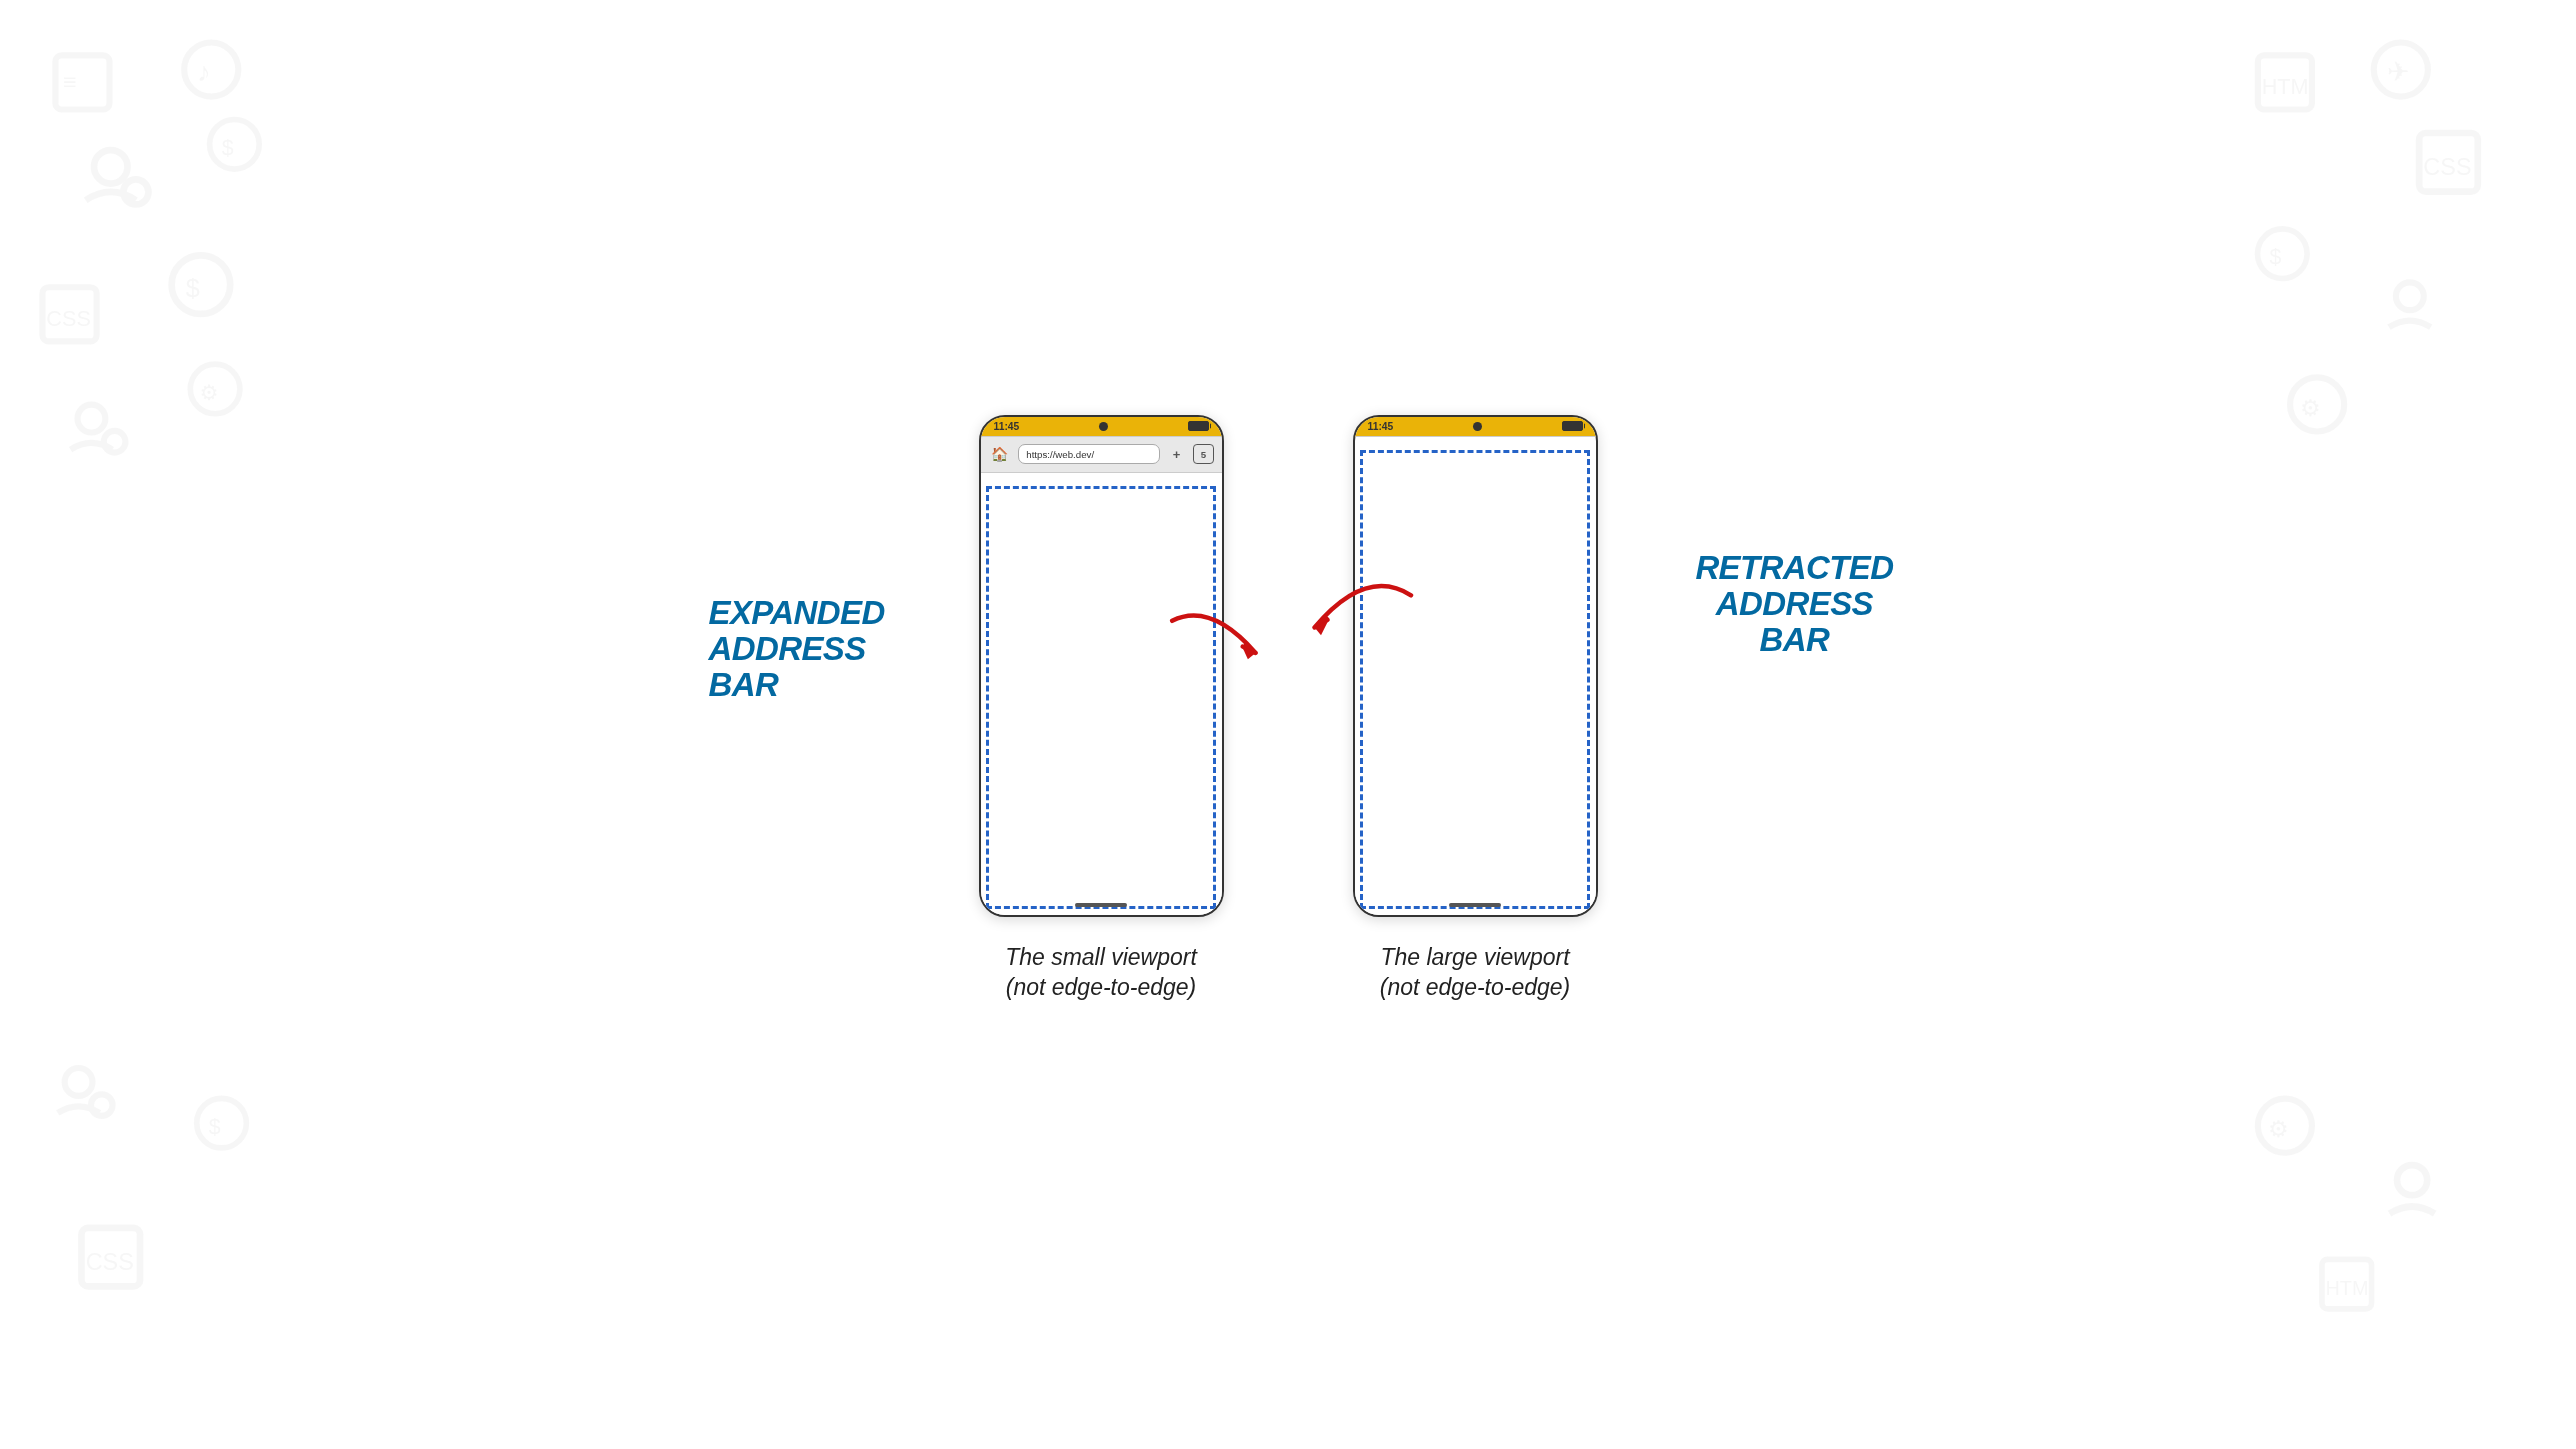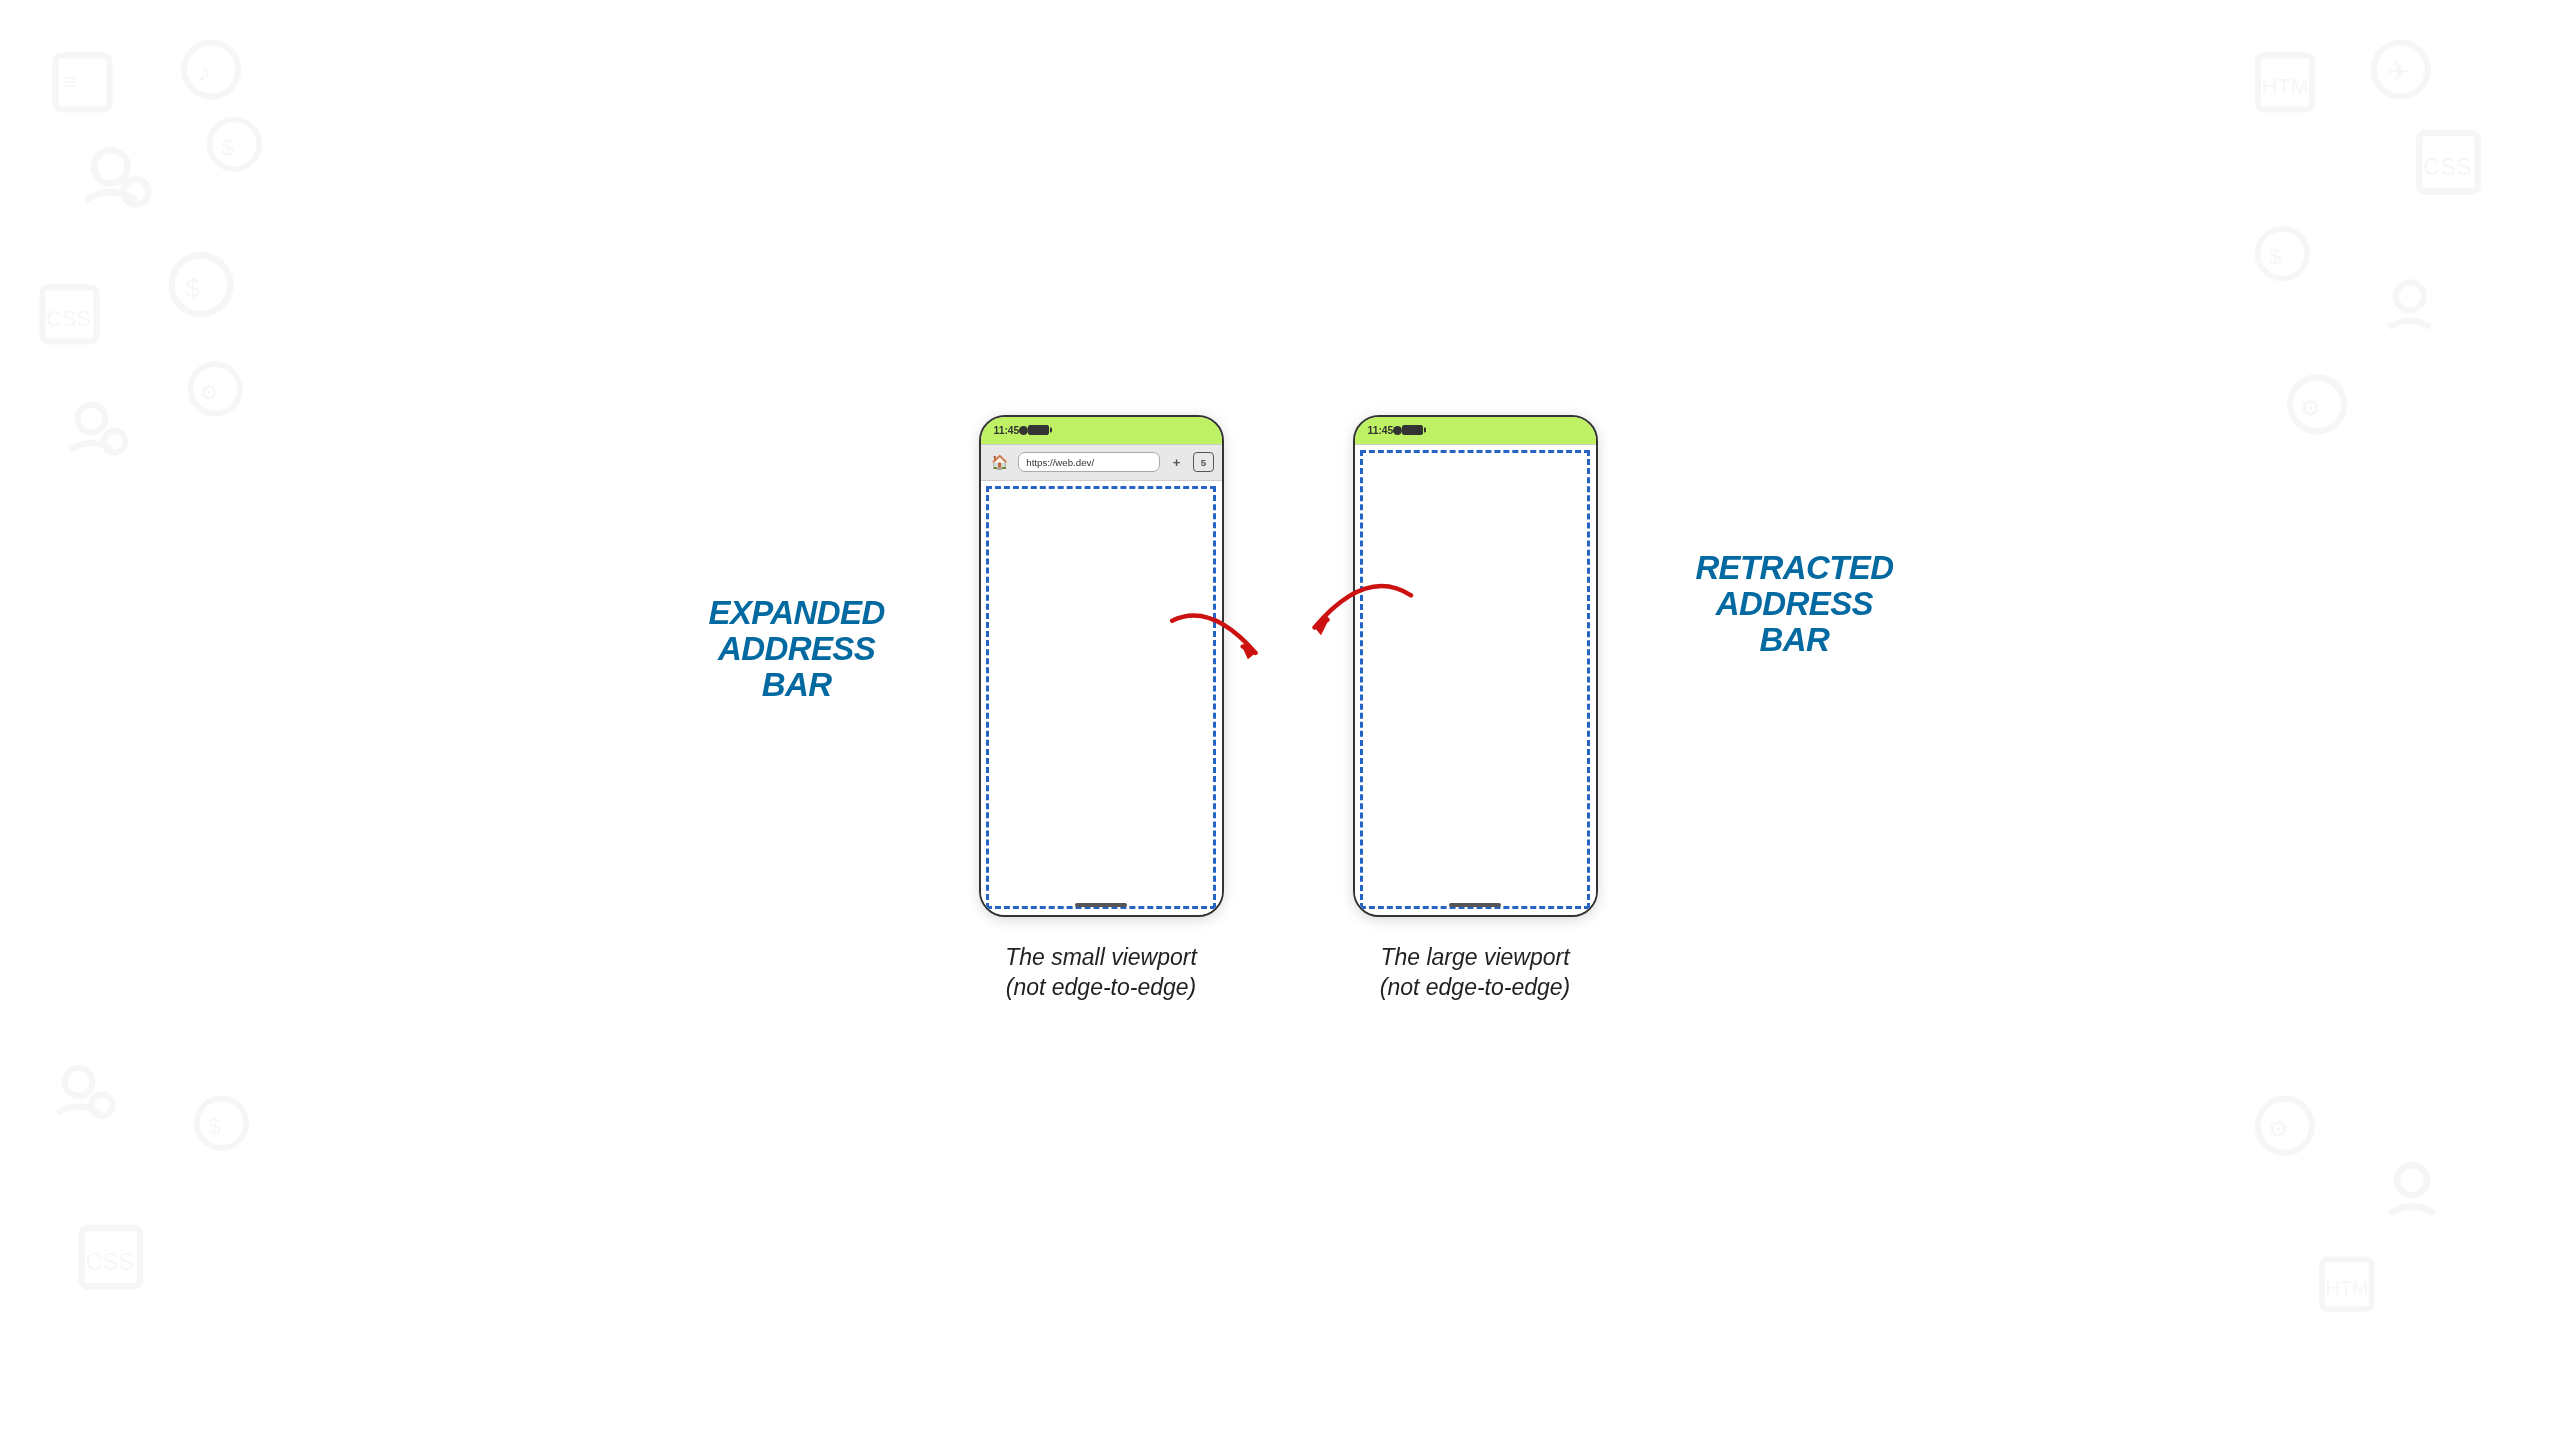--- a/index.html
+++ b/index.html
@@ -55,25 +55,25 @@
       border: 2.6px solid #333;
       border-radius: 26px;
       background: #fff;
       position: relative;
       overflow: hidden;
       box-shadow: 0 2.6px 13px rgba(0,0,0,0.15);
     }
 
     
     .status-bar {
-      height: 28px;
-      background: #bef264;
-      display: flex;
-      align-items: center;
-      justify-content: flex-start;
+      height: 20px;
+      background: #eab308;
+      display: flex;
+      align-items: center;
+      justify-content: space-between;
       padding: 0 13px;
       font-size: 11.6px;
       font-weight: bold;
       color: #333;
       border-bottom: 0.6px solid #ccc;
       position: relative;
       z-index: 10;
     }
 
     .status-bar .time {
@@ -214,21 +214,21 @@
       height: 3.9px;
       background: #555;
       border-radius: 1.9px;
     }
 
     
     .annotation-expanded {
       position: absolute;
       left: -270px;
       top: 180px;
-      text-align: center;
+      text-align: left;
       z-index: 10;
     }
 
     .annotation-retracted {
       position: absolute;
       right: -296px;
       top: 135px;
       text-align: center;
       z-index: 10;
     }

